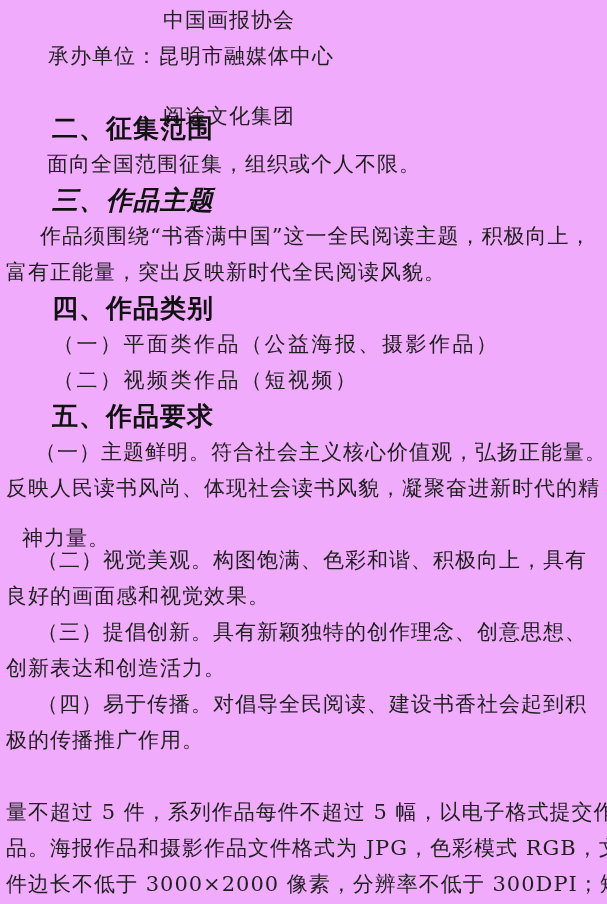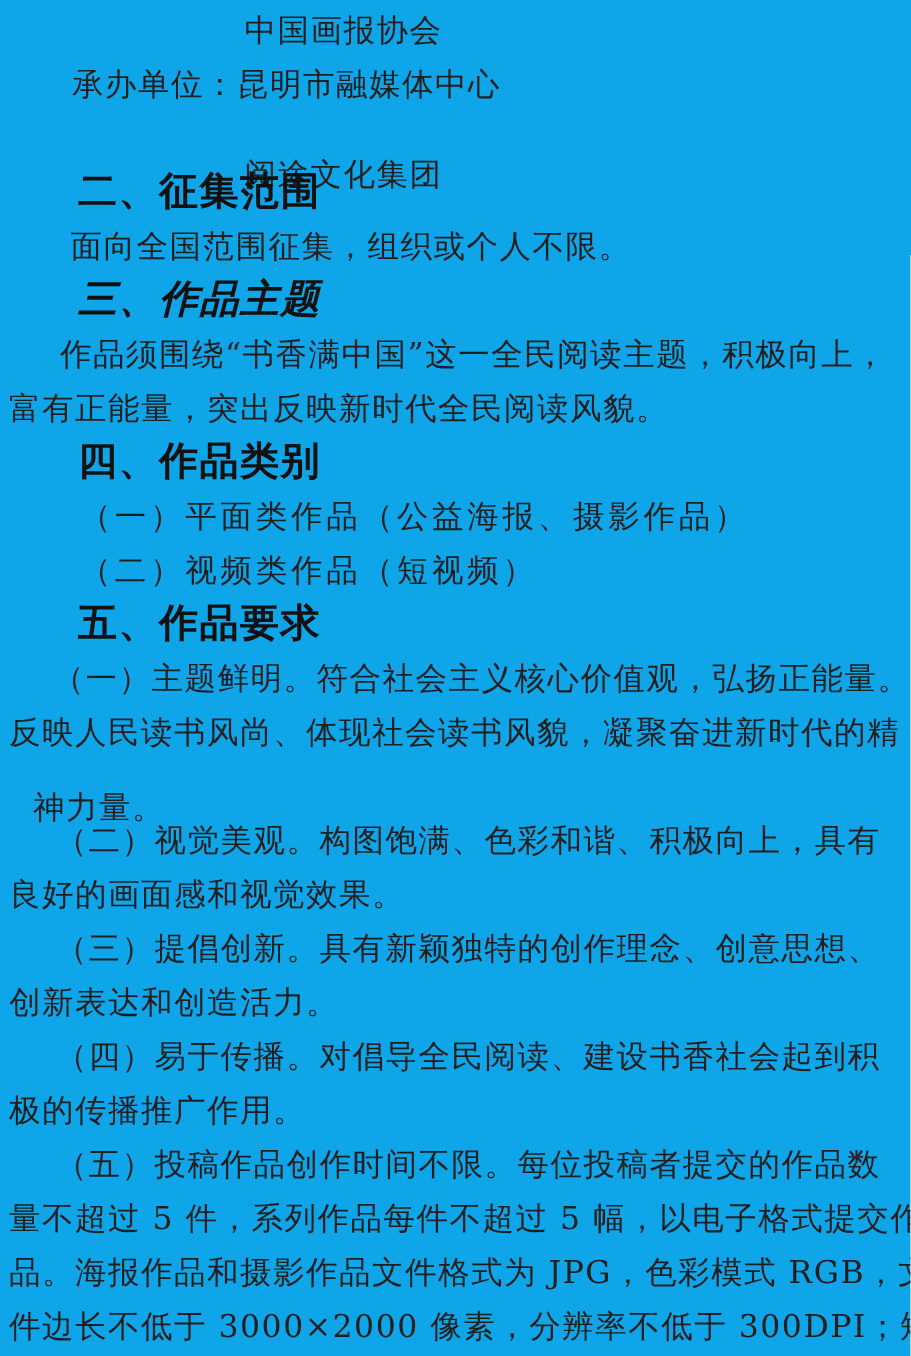--- a/index.html
+++ b/index.html
@@ -1,20 +1,20 @@
 <!DOCTYPE html>
 <html><head>
 <meta charset="utf-8">
 <style>
   html,body{margin:0;padding:0;background:#ffffff;}
   .page{
     position:relative;
     width:607px;
     height:904px;
-    background:#0ea5e9;
+    background:#f0abfc;
     overflow:hidden;
     color:#1f1f1f;
   }
   .line{
     position:absolute;
     height:36px;
     line-height:36px;
     font-size:21px;
     letter-spacing:1px;
     white-space:nowrap;
@@ -53,18 +53,17 @@
   <div class="line heading" style="left:52px;top:398px;">五、作品要求</div>
   <div class="line" style="left:35px;top:434px;">（一）主题鲜明。符合社会主义核心价值观，弘扬正能量。</div>
   <div class="line" style="left:6px;top:470px;">反映人民读书风尚、体现社会读书风貌，凝聚奋进新时代的精</div>
   <div class="line" style="left:22px;top:506px;margin-top:14px;">神力量。</div>
   <div class="line" style="left:37px;top:542px;">（二）视觉美观。构图饱满、色彩和谐、积极向上，具有</div>
   <div class="line" style="left:6px;top:578px;">良好的画面感和视觉效果。</div>
   <div class="line" style="left:37px;top:614px;font-family:Liberation Serif, serif;">（三）提倡创新。具有新颖独特的创作理念、创意思想、</div>
   <div class="line" style="left:6px;top:650px;">创新表达和创造活力。</div>
   <div class="line" style="left:37px;top:686px;">（四）易于传播。对倡导全民阅读、建设书香社会起到积</div>
   <div class="line" style="left:6px;top:722px;">极的传播推广作用。</div>
-  <div class="line" style="left:37px;top:758px;">（五）投稿作品创作时间不限。每位投稿者提交的作品数</div>
   <div class="line" style="left:6px;top:794px;">量不超过 5 件，系列作品每件不超过 5 幅，以电子格式提交作</div>
   <div class="line" style="left:6px;top:830px;">品。海报作品和摄影作品文件格式为 JPG，色彩模式 RGB，文</div>
   <div class="line" style="left:6px;top:866px;">件边长不低于 3000×2000 像素，分辨率不低于 300DPI；短视</div>
 
 </div>
 
 </body></html>

